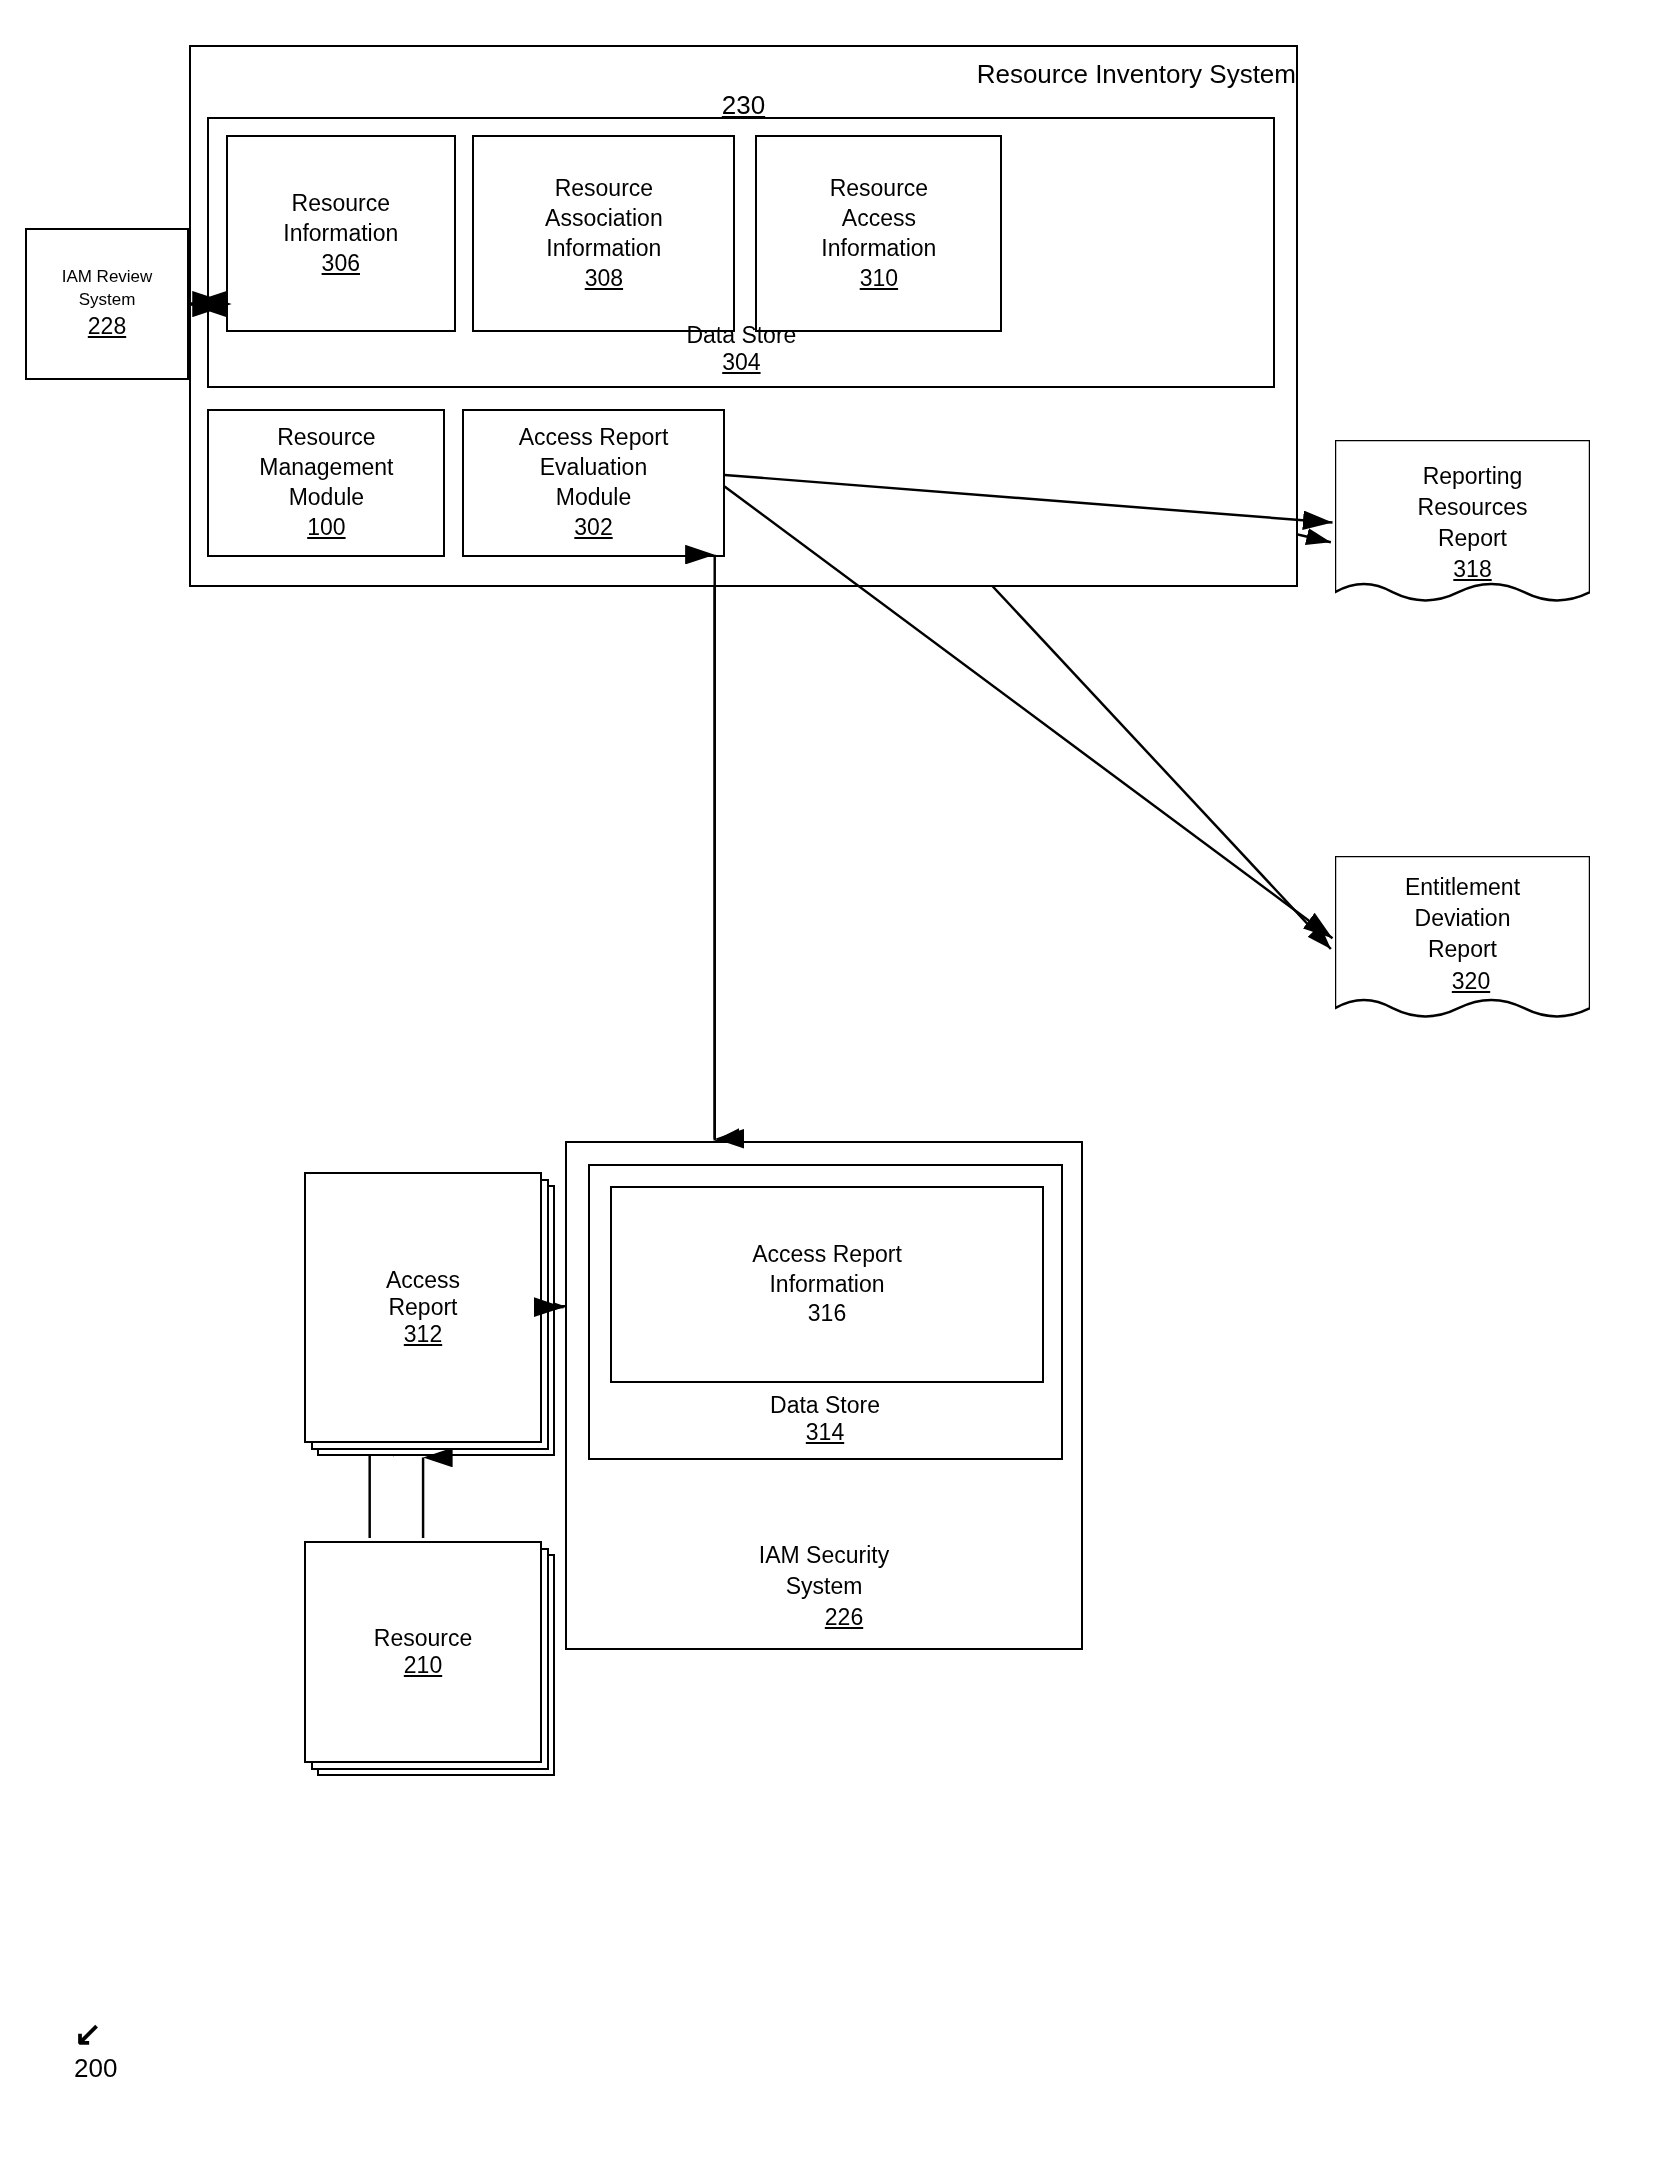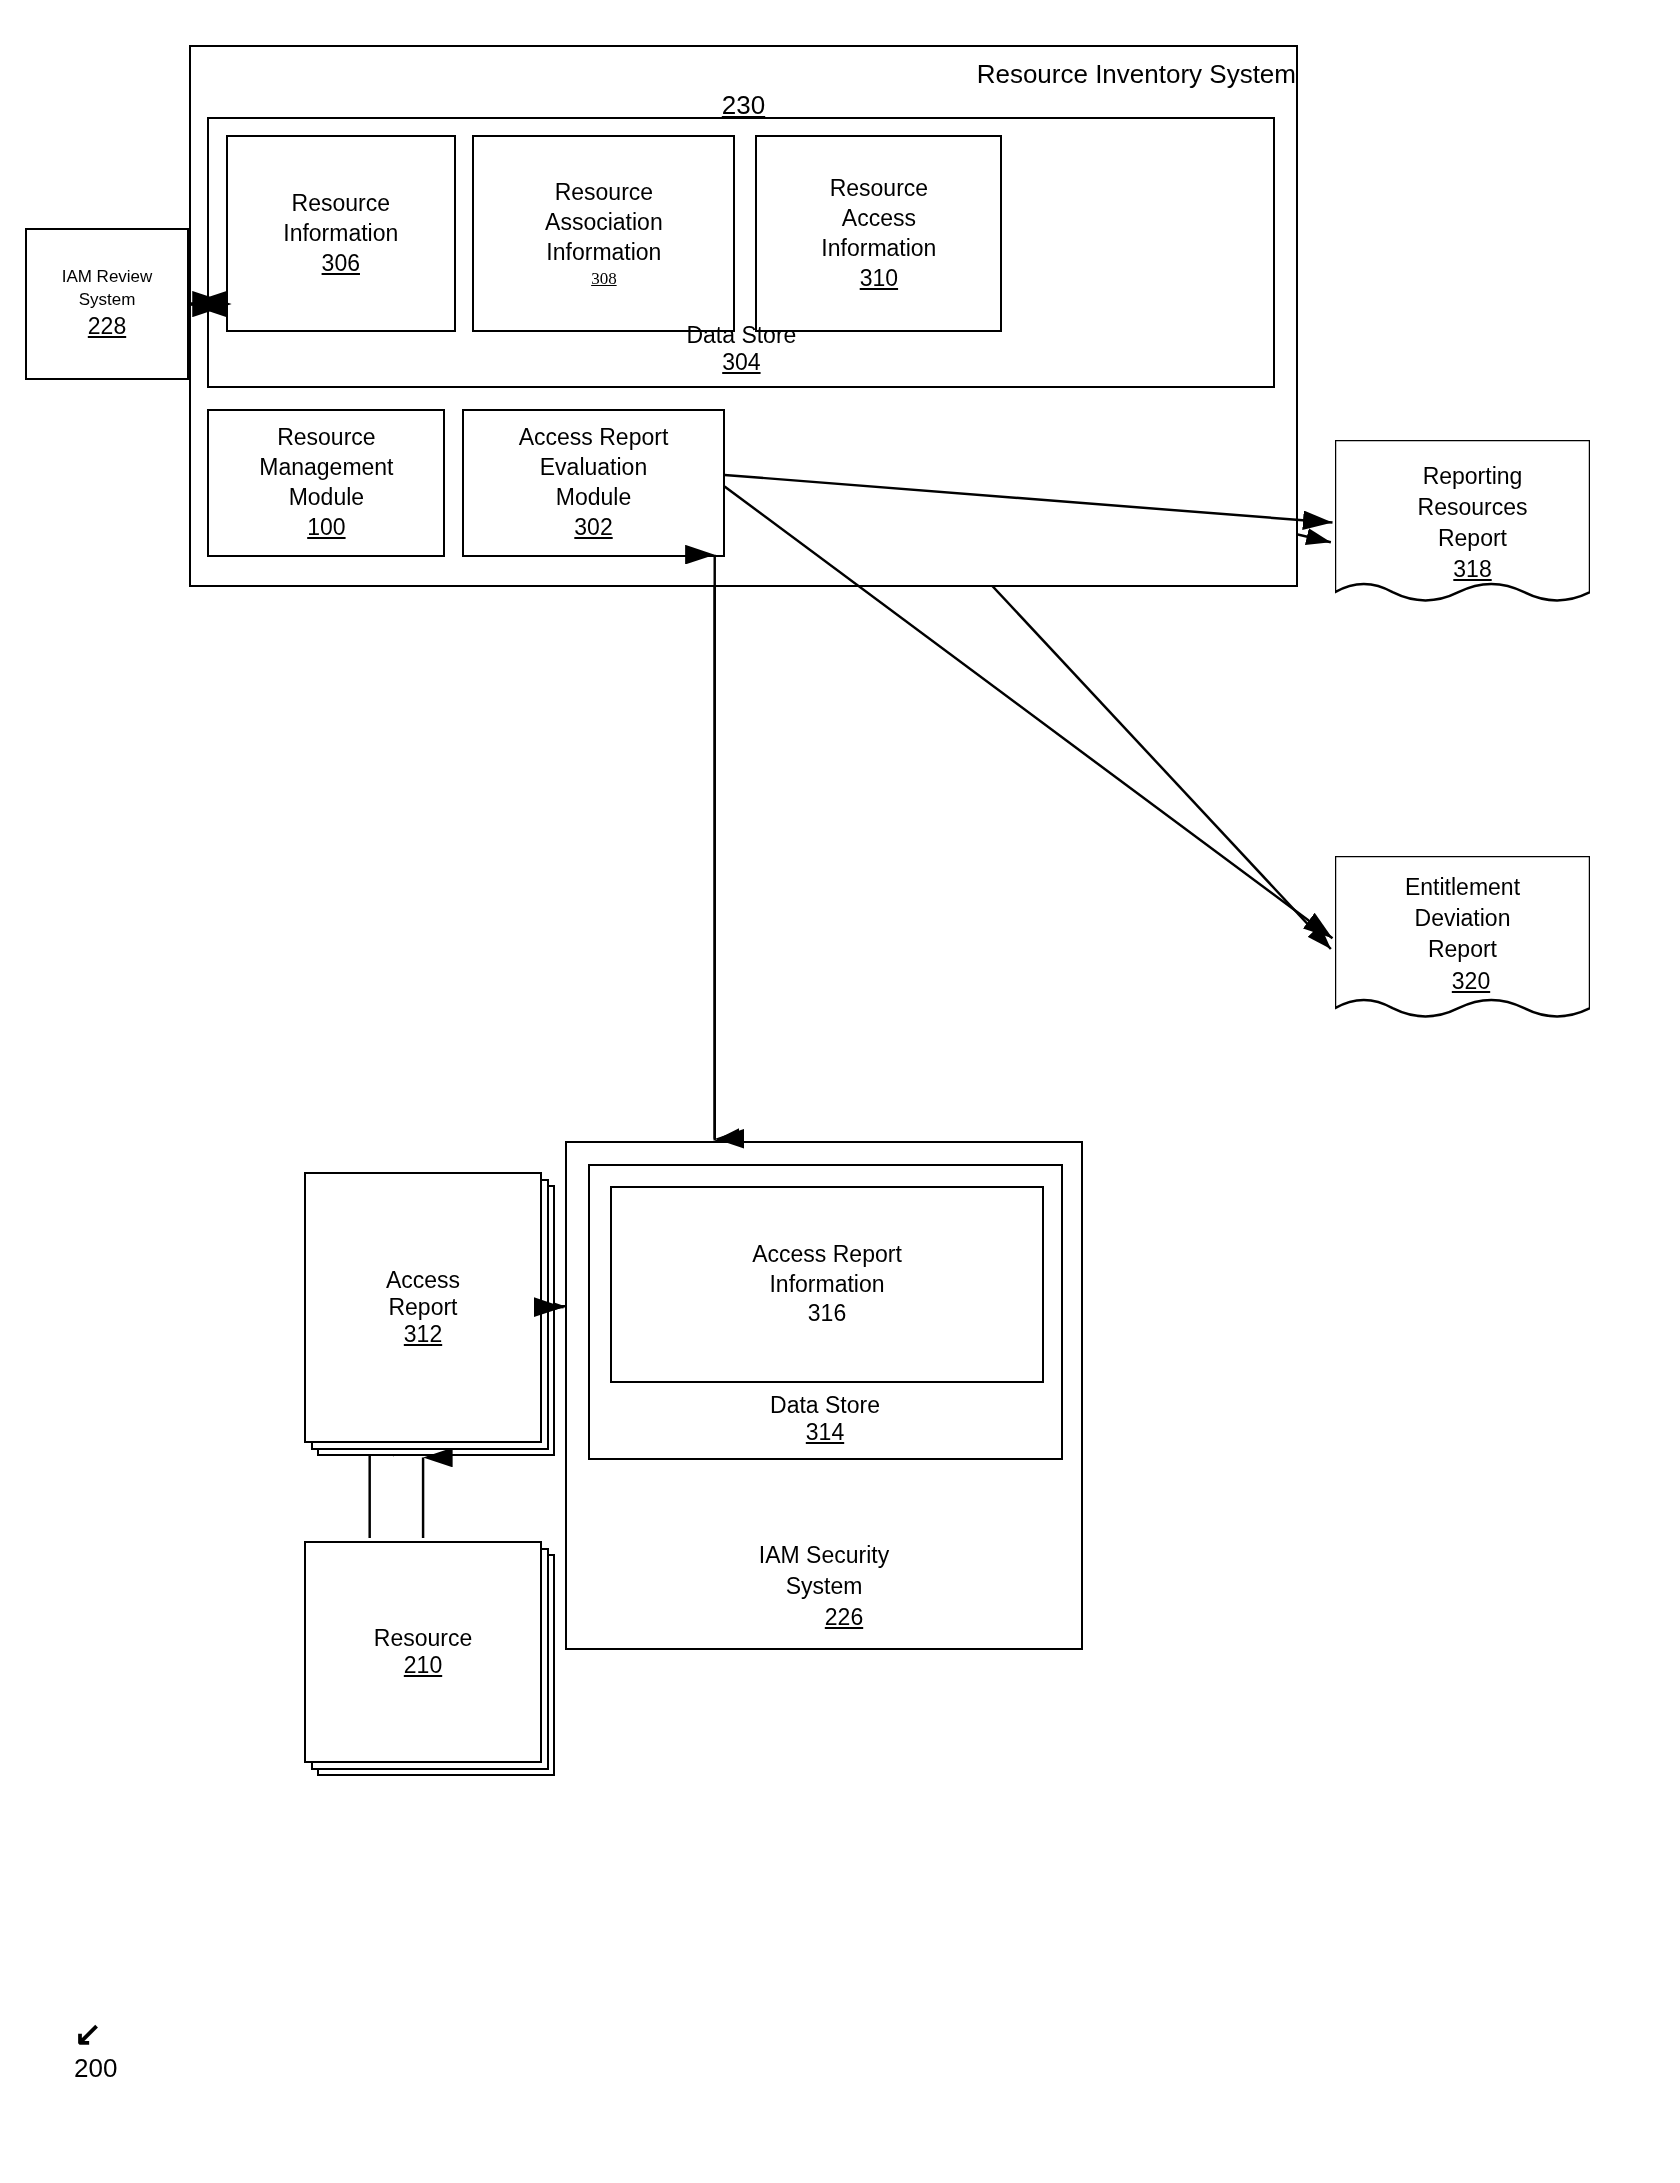--- a/index.html
+++ b/index.html
@@ -116,21 +116,21 @@
 
     <div style="position:absolute; left:16.4px; top:70px; width:1068px; height:271px; border:2.5px solid #000; background:#fff;">
 
       <div class="box" style="left:16.4px; top:16.4px; width:230px; height:197px; position:absolute;">
         <div style="font-size:23px;">Resource<br>Information</div>
         <div style="font-size:23px; text-decoration:underline;">306</div>
       </div>
 
       <div class="box" style="left:263px; top:16.4px; width:263px; height:197px; position:absolute;">
         <div style="font-size:23px;">Resource<br>Association<br>Information</div>
-        <div style="font-size:17px; text-decoration:underline;font-family:Liberation Serif, serif;">308</div>
+        <div style="font-size:23px; text-decoration:underline;">308</div>
       </div>
 
       <div class="box" style="left:546px; top:16.4px; width:247px; height:197px; position:absolute;">
         <div style="font-size:23px;">Resource<br>Access<br>Information</div>
         <div style="font-size:23px; text-decoration:underline;">310</div>
       </div>
 
       <div style="position:absolute; bottom:10px; left:0; right:0; text-align:center; font-size:23px;">
         <span>Data Store</span><br>
         <span style="text-decoration:underline;">304</span>

